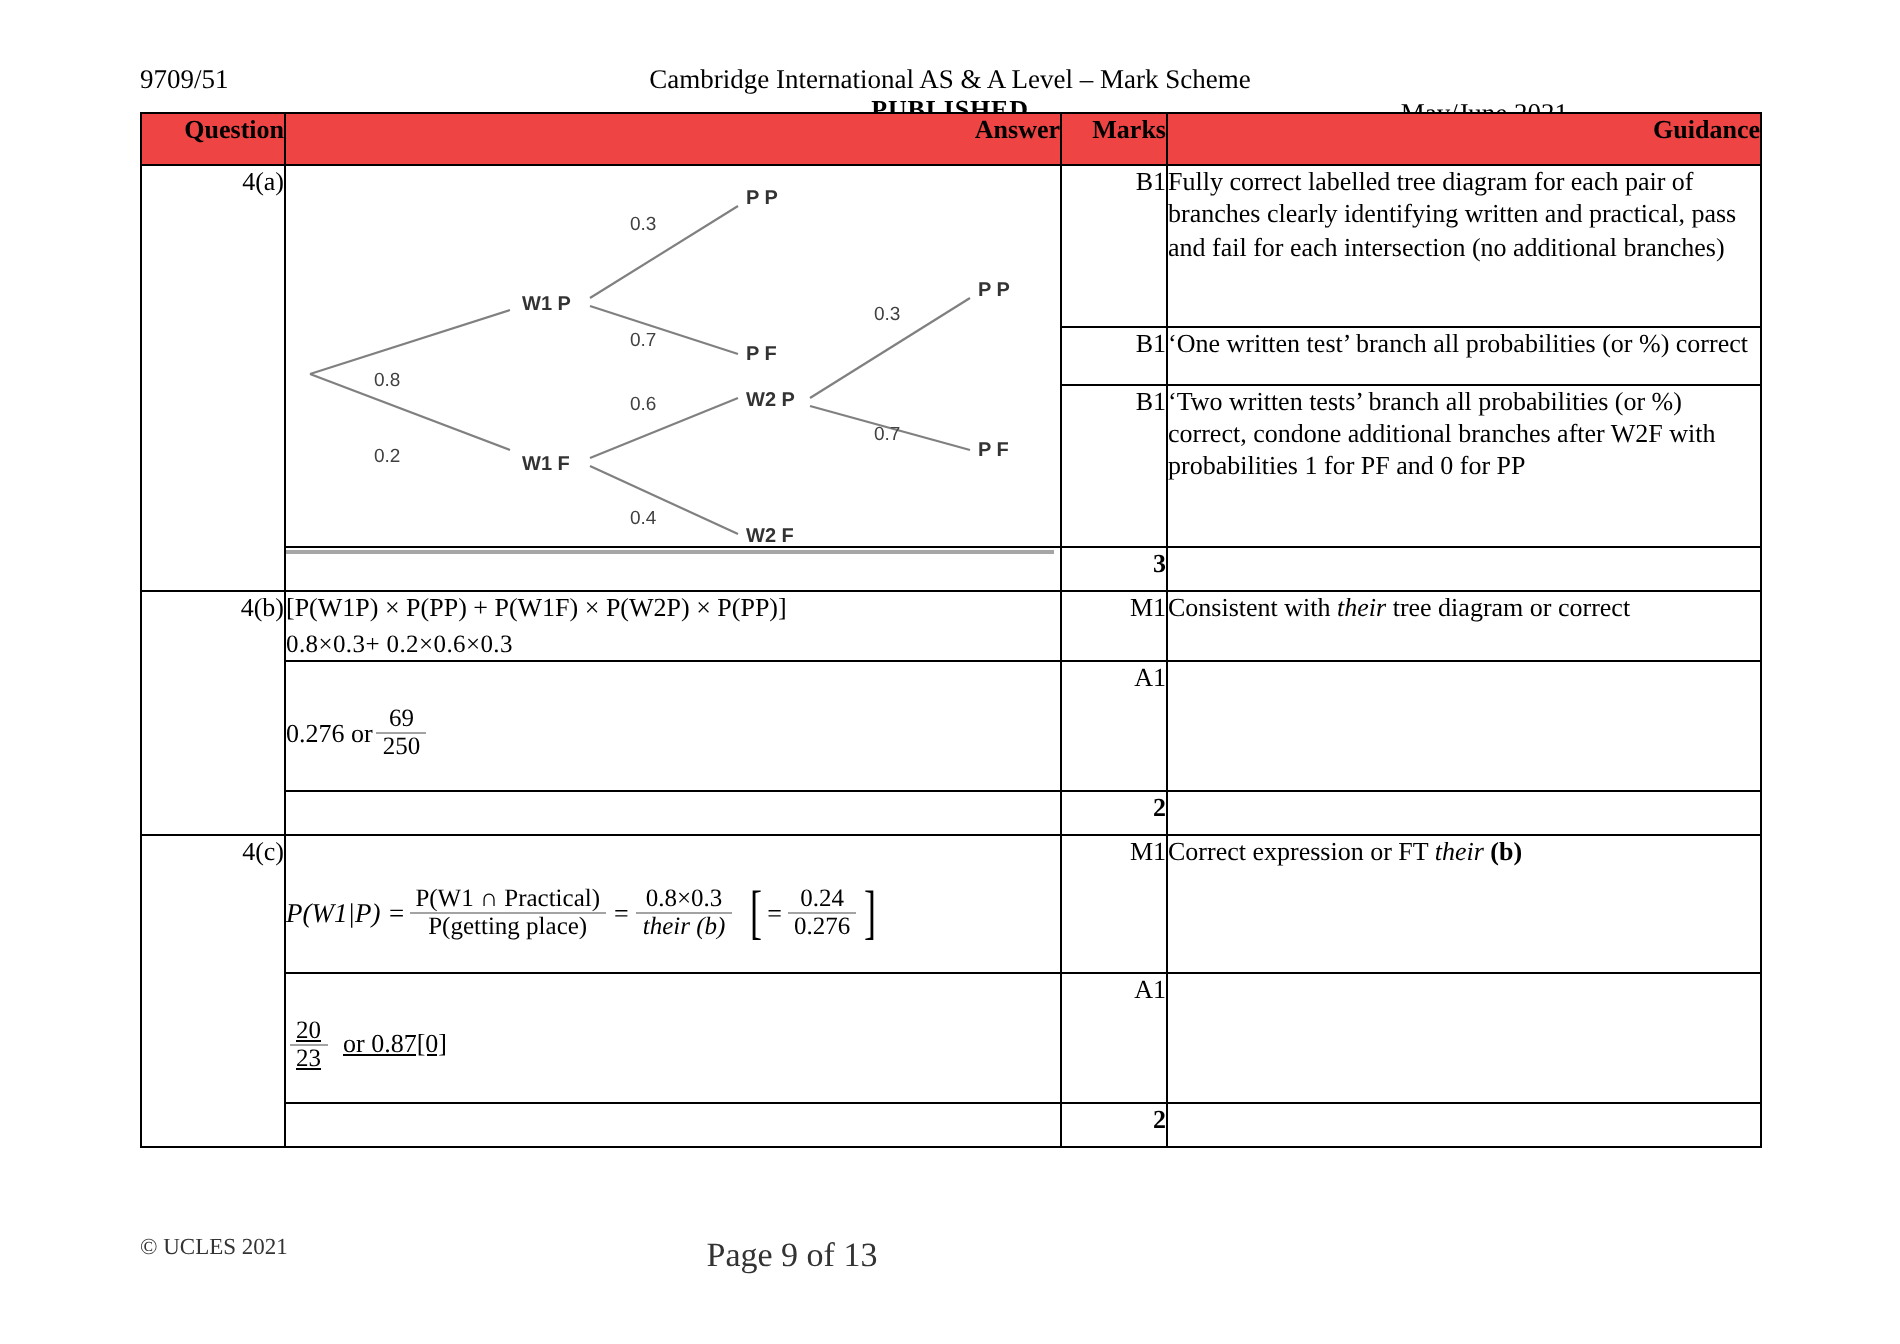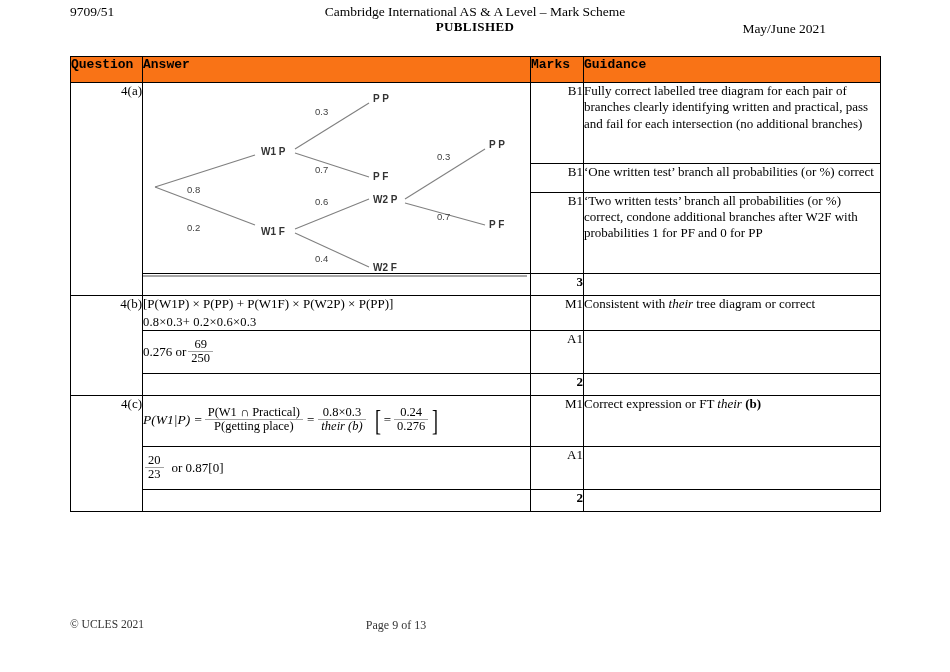--- a/index.html
+++ b/index.html
@@ -7,68 +7,67 @@
     width:950px;height:672px;
     background:#ffffff;
     font-family:"Liberation Serif", serif;
     color:#000;
     overflow:hidden;
   }
   .page{position:relative;width:950px;height:672px;}
 
   
   .header{
-    position:absolute;left:0;top:4px;width:854px;height:30px;padding-left:42px;
+    position:absolute;left:0;top:32px;width:854px;height:30px;
   }
   .hdr-left{position:absolute;left:70px;top:0;font-size:13.5px;}
   .hdr-center{position:absolute;left:0;top:0;width:950px;text-align:center;font-size:13.5px;}
   .hdr-published{position:absolute;left:0;top:15px;width:950px;text-align:center;font-size:13px;font-weight:bold;letter-spacing:.4px;}
   .hdr-right{position:absolute;right:70px;top:0;font-size:13.5px;margin-top:17px;}
 
   
   table.ms{
     position:absolute;left:70px;top:56px;
     width:810px;
     border-collapse:collapse;
     table-layout:fixed;
   }
   table.ms td,table.ms th{
     border:1px solid #000;
     vertical-align:top;
     padding:0;
   }
   thead th{
-    background:#f97316;
+    background:#ef4444;
     font-weight:bold;
     font-size:13px;
-    text-align:left;
+    text-align:right;
     height:25px;
     vertical-align:middle;
-    font-family:Liberation Mono, monospace;
   }
   .c-q{width:72px;}
   .c-a{width:388px;}
   .c-m{width:53px;}
   .c-g{width:297px;}
 
   td.q{text-align:right;font-size:13px;padding-top:6px;}
   td.a{padding:5px 6px 5px 8px;font-size:13px;}
   td.m{text-align:right;font-size:13px;padding:5px 10px 5px 4px;}
   td.m.total{font-weight:bold;}
   td.g{padding:5px 6px 5px 7px;font-size:13px;line-height:1.25;}
   td.blankrow{height:21px;}
 
   i.it{font-style:italic;}
   b.bd{font-weight:bold;}
 
   
   .mathline{font-family:"Liberation Serif",serif;font-size:13px;white-space:nowrap;}
   .mathline2{font-family:"Liberation Serif",serif;font-size:12.5px;white-space:nowrap;margin-top:3px;letter-spacing:.2px;}
 
-  .frac{display:inline-block;vertical-align:middle;text-align:center;line-height:1.05;margin:0 2px;}
+  .frac{display:inline-block;vertical-align:middle;text-align:center;line-height:1.05;margin:15px 2px;}
   .frac .num{display:block;padding:0 3px;font-size:12.5px;}
   .frac .den{display:block;border-top:1px solid #a3a3a3;padding:0 3px;font-size:12.5px;}
 
   .fracline{display:flex;align-items:center;font-size:13px;padding-top:2px;}
   .brk{display:inline-block;font-size:30px;font-weight:300;line-height:.8;transform:scaleX(.6);}
 
   .tree-wrap{position:relative;width:386px;height:190px;}
   .tree-rule{position:absolute;left:0;bottom:-4px;width:384px;height:2px;background:#a6a6a6;}
 </style>
 </head>
@@ -214,21 +213,21 @@
             <span class="brk">]</span>
           </div>
         </td>
         <td class="m">M1</td>
         <td class="g">
           <span>Correct expression or FT </span><i class="it">their</i><span> </span><b class="bd">(b)</b>
         </td>
       </tr>
 
       <tr>
-        <td class="a" style="height:42px;">
+        <td class="a" style="height:42px;text-decoration:underline;">
           <div class="fracline" style="padding-top:7px;">
             <span class="frac">
               <span class="num">20</span>
               <span class="den">23</span>
             </span>
             <span style="margin-left:6px;">or  0.87[0]</span>
           </div>
         </td>
         <td class="m">A1</td>
         <td class="g"></td>
@@ -237,15 +236,15 @@
       <tr>
         <td class="a blankrow"></td>
         <td class="m total">2</td>
         <td class="g"></td>
       </tr>
 
     </tbody>
   </table>
 
   <div style="position:absolute;left:70px;top:618px;font-size:11.5px;color:#333;">© UCLES 2021</div>
-  <div style="position:absolute;left:0;top:618px;width:792px;text-align:center;font-size:12px;color:#333;">Page 9 of 13</div>
+  <div style="position:absolute;left:0;top:618px;width:792px;text-align:center;font-size:17px;color:#333;">Page 9 of 13</div>
 
 </div>
 
 </body></html>

